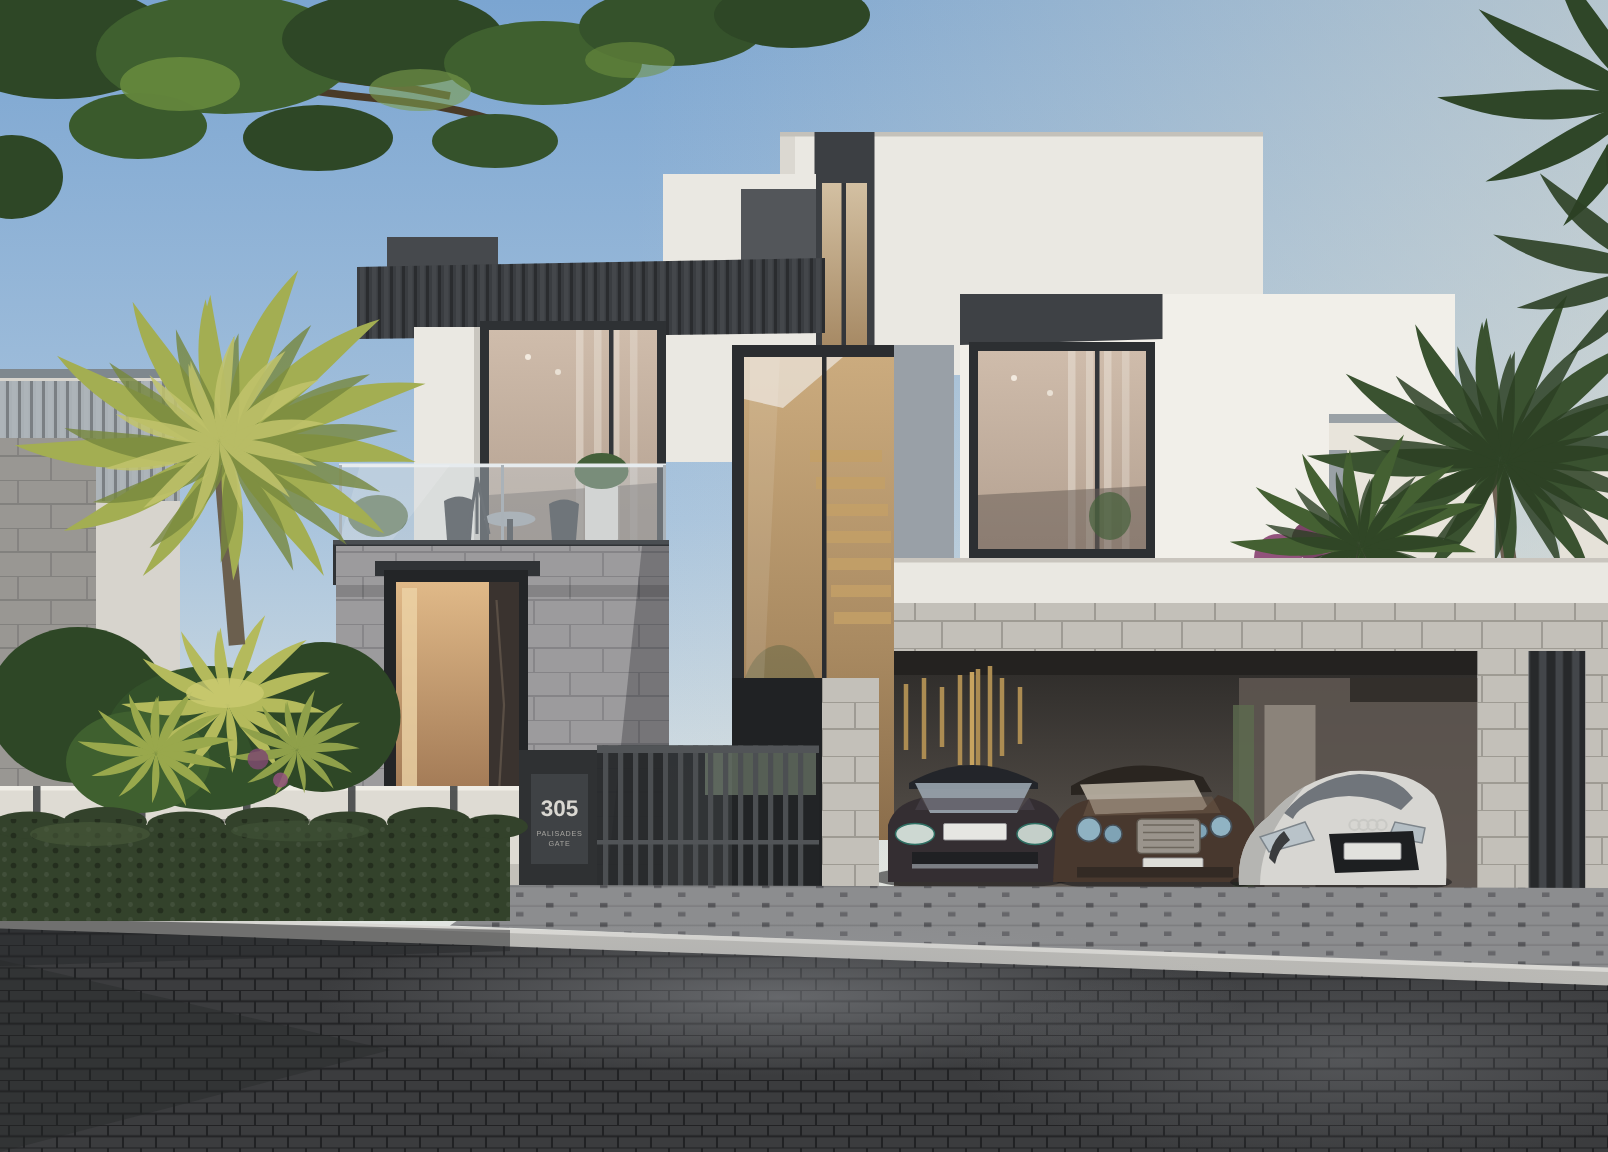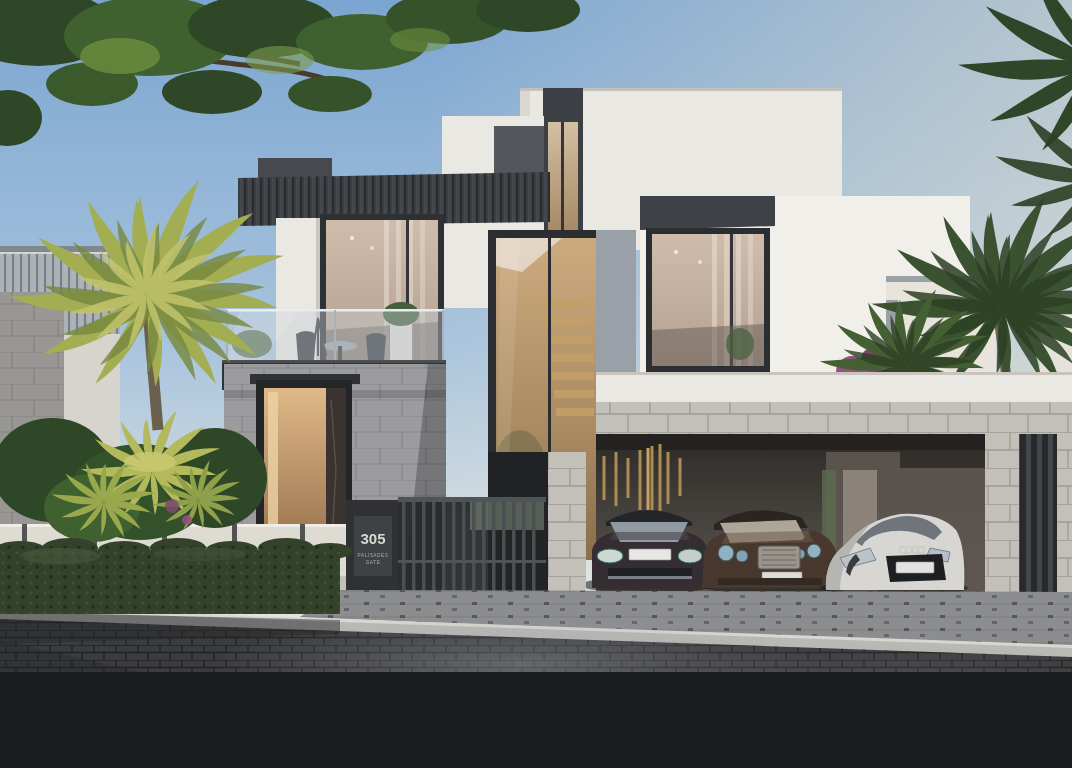--- a/index.html
+++ b/index.html
@@ -1,16 +1,16 @@
 <!DOCTYPE html>
 <html><head>
 <meta charset="utf-8">
 <style>
   html,body{margin:0;padding:0;background:#1b1c1e;}
-  .stage{width:1072px;height:672px;position:relative;overflow:hidden;font-family:"Liberation Sans",sans-serif;}
+  .stage{width:1072px;height:768px;position:relative;overflow:hidden;font-family:"Liberation Sans",sans-serif;}
   .stage svg{display:block;}
   text{font-family:"Liberation Sans",sans-serif;}
 </style>
 </head>
 <body>
 
 <div class="stage">
 <svg width="1072" height="768" viewBox="0 0 1072 768" xmlns="http://www.w3.org/2000/svg">
   <defs>
     <linearGradient id="skyGrad" x1="0" y1="0" x2="0" y2="1">

